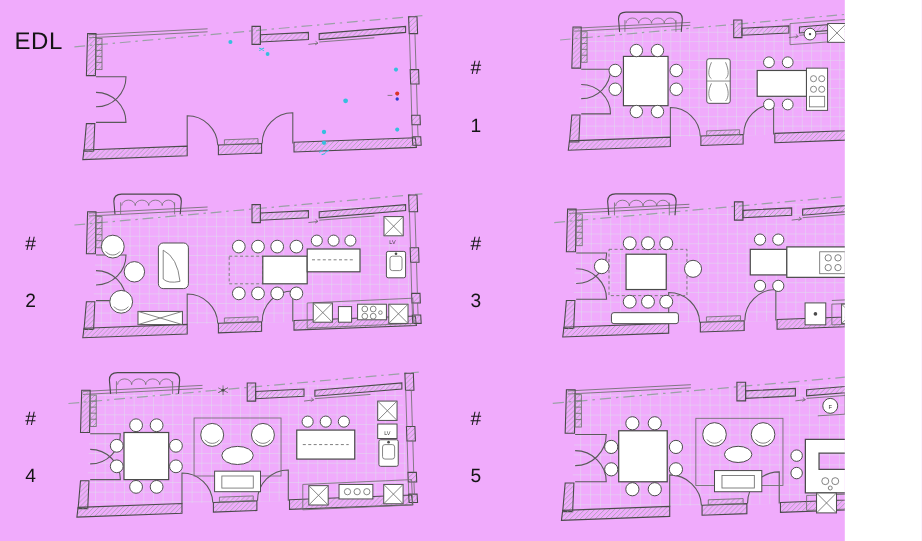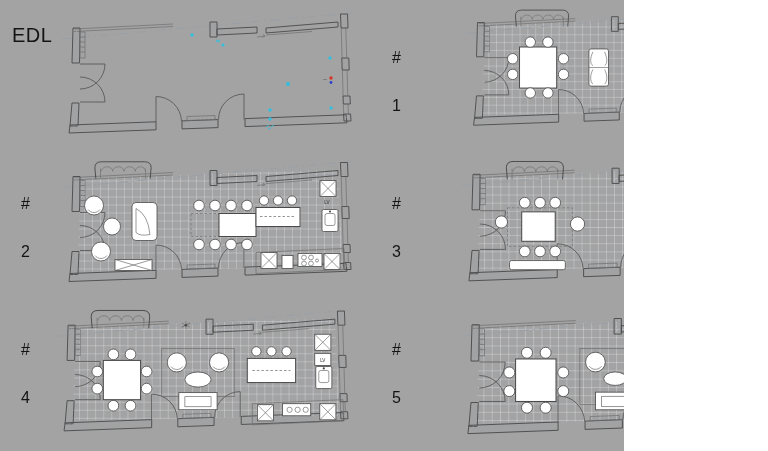--- a/index.html
+++ b/index.html
@@ -1,17 +1,17 @@
 <!DOCTYPE html>
 <html><head>
 <meta charset="utf-8">
 <style>
   html,body{margin:0;padding:0;background:#fff;}
   .sheet{
-    position:relative;width:624px;height:451px;background:#a3a3a3;overflow:hidden;
+    position:relative;width:704px;height:451px;background:#f0abfc;overflow:hidden;
     font-family:"Liberation Sans",sans-serif;
   }
   .plan-label{position:absolute;color:#141414;}
   .edl-label{font-size:20px;letter-spacing:0.5px;}
   .num-label{font-size:16px;line-height:24px;white-space:pre-line;}
   .num-label span{display:block;}
   svg.plan{position:absolute;}
   
   .wall{fill:url(#hatch);stroke:#4a4a4a;stroke-width:0.9;}
   .walllight{fill:url(#hatch);stroke:#6f6f6f;stroke-width:0.7;}

